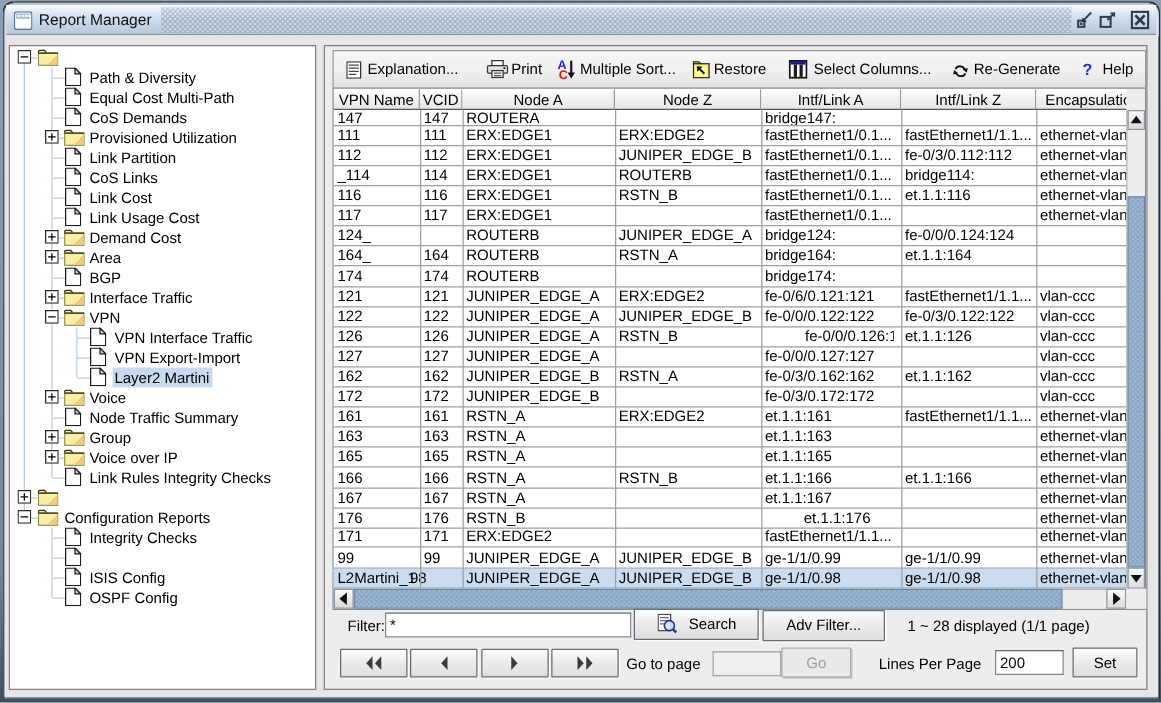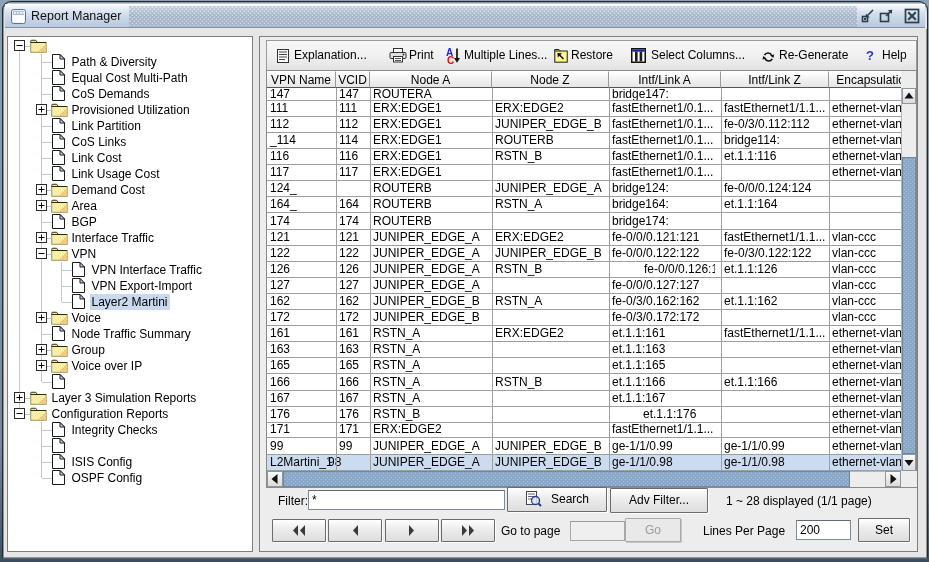--- a/index.html
+++ b/index.html
@@ -102,21 +102,21 @@
  <line x1="6" y1="12.5" x2="12" y2="12.5" stroke="#555"></line>
  <circle cx="14.5" cy="6.5" r="0.9" fill="#333"></circle>
 </svg>
 <div class="lbl" style="left:409px;top:44px;height:23px;line-height:23px">Print</div>
 <svg class="abs" style="left:446px;top:47px" width="15" height="17">
  <text x="0" y="8.5" font-family="Liberation Sans" font-size="10" font-weight="bold" fill="#2222dd">A</text>
  <text x="1" y="16.5" font-family="Liberation Sans" font-size="10" font-weight="bold" fill="#dd1111">C</text>
  <line x1="11" y1="1.5" x2="11" y2="12" stroke="#111" stroke-width="1.7"></line>
  <polygon points="8,11 14,11 11,15.8" fill="#111"></polygon>
 </svg>
-<div class="lbl" style="left:464px;top:44px;height:23px;line-height:23px">Multiple Lines...</div>
+<div class="lbl" style="left:464px;top:44px;height:23px;line-height:23px">Multiple Sort...</div>
 <svg class="abs" style="left:554px;top:48px" width="14" height="15">
  <path d="M0.75 3.5 L0.75 1.5 L5 1.5 L6.5 3" fill="#fbf276" stroke="#222"></path>
  <rect x="0.75" y="3" width="12.5" height="11.2" fill="#fbf276" stroke="#222"></rect>
  <rect x="2.5" y="5" width="9" height="7.5" fill="#fff6a8"></rect>
  <line x1="9.5" y1="11" x2="4.8" y2="6.3" stroke="#111" stroke-width="1.5"></line>
  <polygon points="3.4,4.9 8,5.3 3.8,9.4" fill="#111"></polygon>
 </svg>
 <div class="lbl" style="left:571px;top:44px;height:23px;line-height:23px">Restore</div>
 <svg class="abs" style="left:631px;top:48px" width="15" height="15">
  <rect x="0.75" y="0.75" width="13.5" height="13.5" fill="#fff" stroke="#111" stroke-width="1.5"></rect>
@@ -215,21 +215,21 @@
 <div class="tcell" style="left:0px;width:69px;line-height:15px;">174</div>
 <div class="tcell" style="left:69px;width:34px;line-height:15px;">174</div>
 <div class="tcell" style="left:103px;width:122px;line-height:15px;">ROUTERB</div>
 <div class="tcell" style="left:342px;width:112px;line-height:15px;">bridge174:</div>
 </div>
 <div class="trow" style="top:141.6px;height:16.1px;">
 <div class="tcell" style="left:0px;width:69px;line-height:15px;">121</div>
 <div class="tcell" style="left:69px;width:34px;line-height:15px;">121</div>
 <div class="tcell" style="left:103px;width:122px;line-height:15px;">JUNIPER_EDGE_A</div>
 <div class="tcell" style="left:225px;width:117px;line-height:15px;">ERX:EDGE2</div>
-<div class="tcell" style="left:342px;width:112px;line-height:15px;">fe-0/0/0.121:121</div>
+<div class="tcell" style="left:342px;width:112px;line-height:15px;">fe-0/6/0.121:121</div>
 <div class="tcell" style="left:454px;width:108px;line-height:15px;">fastEthernet1/1.1...</div>
 <div class="tcell" style="left:562px;width:91px;line-height:15px;">vlan-ccc</div>
 </div>
 <div class="trow" style="top:157.7px;height:16.1px;">
 <div class="tcell" style="left:0px;width:69px;line-height:15px;">122</div>
 <div class="tcell" style="left:69px;width:34px;line-height:15px;">122</div>
 <div class="tcell" style="left:103px;width:122px;line-height:15px;">JUNIPER_EDGE_A</div>
 <div class="tcell" style="left:225px;width:117px;line-height:15px;">JUNIPER_EDGE_B</div>
 <div class="tcell" style="left:342px;width:112px;line-height:15px;">fe-0/0/0.122:122</div>
 <div class="tcell" style="left:454px;width:108px;line-height:15px;">fe-0/3/0.122:122</div>
@@ -592,33 +592,33 @@
  <rect x="0.75" y="3.45" width="15.4" height="9.8" fill="#f7efa5" stroke="#8a8a4c" stroke-width="0.9"></rect>
  <path d="M16 13 L16 4.6 L7.6 13 Z" fill="url(#fh)"></path>
  <line x1="0.75" y1="3.5" x2="16.2" y2="3.5" stroke="#2e2e18" stroke-width="1"></line>
 </svg>
 <div class="trowlbl" style="left:71.5px;top:358px;">Voice over IP</div>
 <div class="tline" style="left:42px;top:382px;width:10px;height:1px"></div>
 <svg class="abs" style="left:52px;top:374.0px" width="13" height="15">
  <path d="M0.5 0.5 L8 0.5 L12.5 5 L12.5 14.5 L0.5 14.5 Z" fill="#fff" stroke="#1b1b1b"></path>
  <path d="M8 0.5 L8 5 L12.5 5 Z" fill="#c2d4ea" stroke="#1b1b1b"></path>
 </svg>
+<div class="trowlbl" style="left:71.5px;top:374px;">Link Rules Integrity Checks</div>
 <div class="tline" style="left:25px;top:398px;width:5px;height:1px"></div>
 <svg class="abs" style="left:14.0px;top:392.0px" width="11" height="11">
       <rect x="0.5" y="0.5" width="10" height="10" fill="#fff" stroke="#2a2a2a"></rect>
       <line x1="2.5" y1="5.5" x2="8.5" y2="5.5" stroke="#000"></line>
       <line x1="5.5" y1="2.5" x2="5.5" y2="8.5" stroke="#000"></line>
     </svg>
 <svg class="abs" style="left:30px;top:390.5px" width="17" height="14">
  <path d="M0.75 4 L0.75 2.25 Q0.75 1.25 1.75 1.25 L5.6 1.25 L7.2 3.2" fill="#f7efa5" stroke="#2e2e18" stroke-width="1"></path>
  <rect x="0.75" y="3.45" width="15.4" height="9.8" fill="#f7efa5" stroke="#8a8a4c" stroke-width="0.9"></rect>
  <path d="M16 13 L16 4.6 L7.6 13 Z" fill="url(#fh)"></path>
  <line x1="0.75" y1="3.5" x2="16.2" y2="3.5" stroke="#2e2e18" stroke-width="1"></line>
 </svg>
-<div class="trowlbl" style="left:51.5px;top:390px;">Layer 3 Simulation Reports</div>
 <div class="tline" style="left:25px;top:414px;width:5px;height:1px"></div>
 <svg class="abs" style="left:14.0px;top:408.0px" width="11" height="11">
       <rect x="0.5" y="0.5" width="10" height="10" fill="#fff" stroke="#2a2a2a"></rect>
       <line x1="2.5" y1="5.5" x2="8.5" y2="5.5" stroke="#000"></line>
     </svg>
 <svg class="abs" style="left:30px;top:406.5px" width="17" height="14">
  <path d="M0.75 4 L0.75 2.25 Q0.75 1.25 1.75 1.25 L5.6 1.25 L7.2 3.2" fill="#f7efa5" stroke="#2e2e18" stroke-width="1"></path>
  <rect x="0.75" y="3.45" width="15.4" height="9.8" fill="#f7efa5" stroke="#8a8a4c" stroke-width="0.9"></rect>
  <path d="M16 13 L16 4.6 L7.6 13 Z" fill="url(#fh)"></path>
  <line x1="0.75" y1="3.5" x2="16.2" y2="3.5" stroke="#2e2e18" stroke-width="1"></line>

